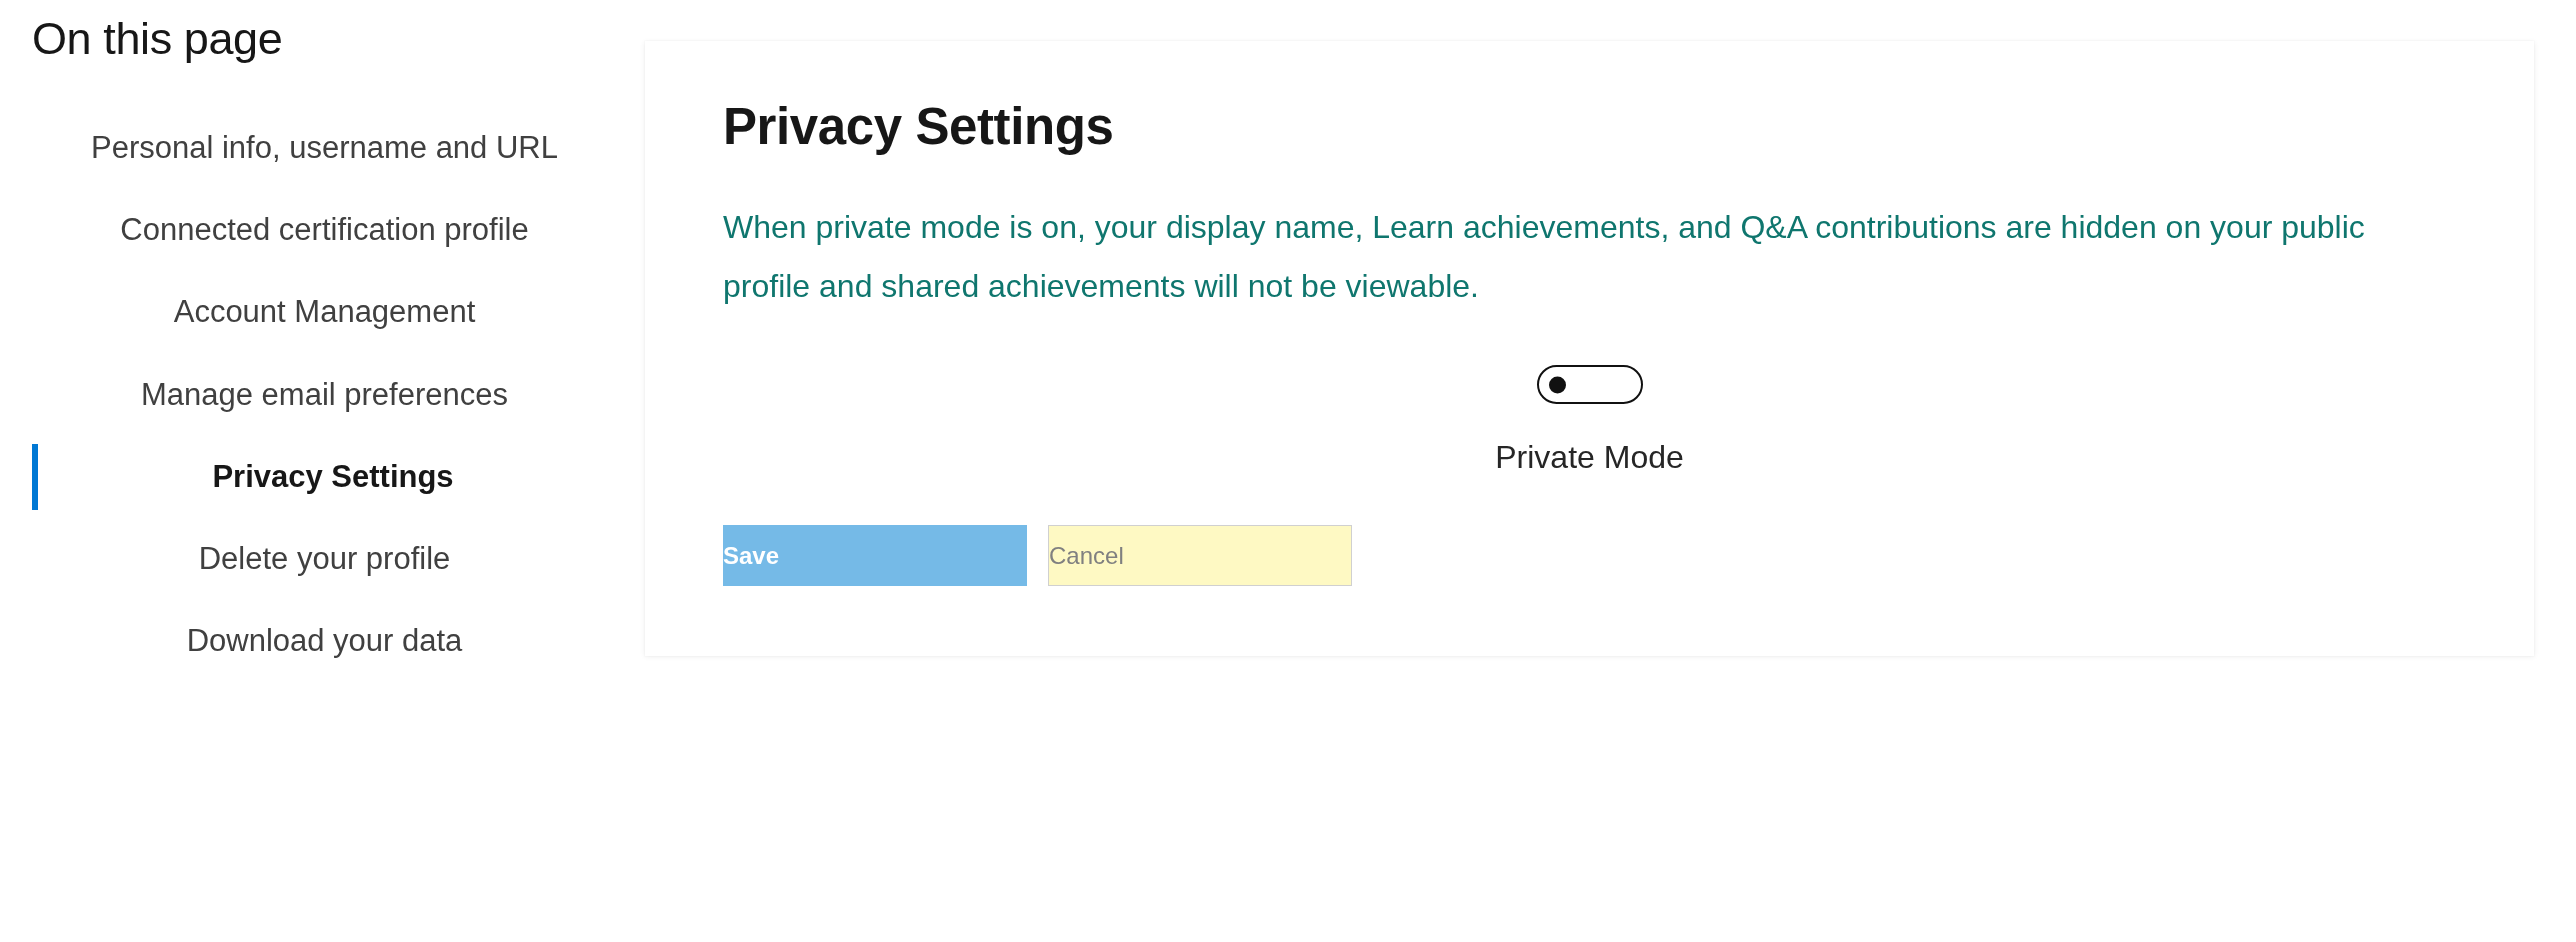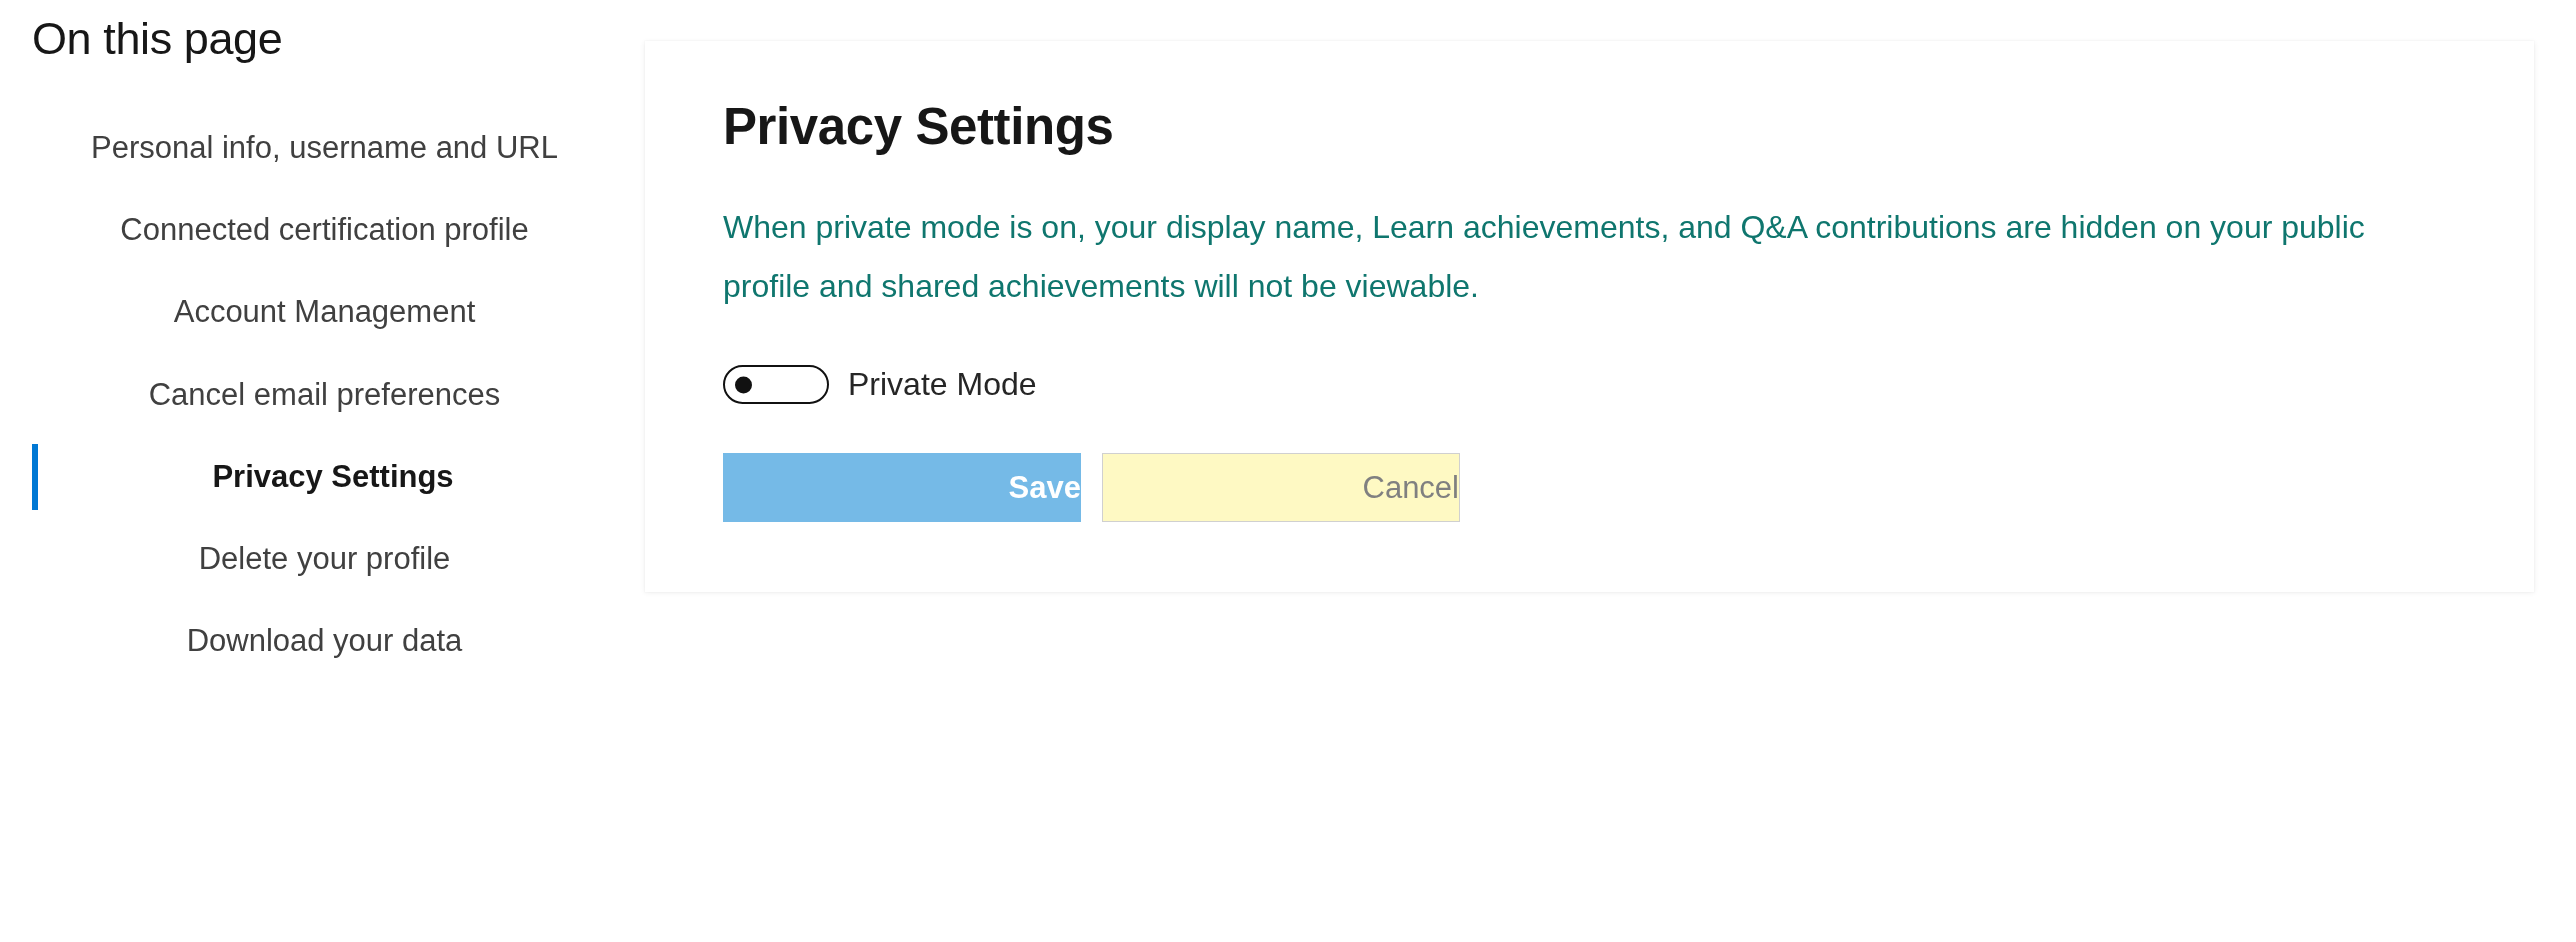--- a/index.html
+++ b/index.html
@@ -79,22 +79,23 @@
     .card-description {
       font-size: 32px;
       font-weight: 400;
       color: #0f766e;
       line-height: 1.85;
       margin-bottom: 49px;
     }
     .toggle-row {
       display: flex;
       align-items: center;
-      gap: 19px;
+      gap: 35px;
       margin-bottom: 49px;
+      flex-direction: column;
     }
     .toggle-switch {
       position: relative;
       width: 106px;
       height: 39px;
       border: 2.1px solid #111111;
       border-radius: 28px;
       background: #ffffff;
       cursor: pointer;
       flex-shrink: 0;
@@ -112,25 +113,25 @@
     .toggle-label {
       font-size: 32px;
       font-weight: 400;
       color: #262626;
     }
     .button-row {
       display: flex;
       gap: 21px;
     }
     .btn {
-      font-size: 31px;
+      font-size: 24px;
       font-weight: 600;
       padding: 15.5px 0;
-      width: 358px;
-      text-align: right;
+      width: 304px;
+      text-align: left;
       cursor: pointer;
       border: none;
       font-family: inherit;
     }
     .btn-primary {
       background: #75bae7;
       color: #ffffff;
     }
     .btn-secondary {
       background: #fef9c3;
@@ -149,21 +150,21 @@
       <li class="nav-item">
         <span class="nav-link">Personal info, username and URL</span>
       </li>
       <li class="nav-item">
         <span class="nav-link">Connected certification profile</span>
       </li>
       <li class="nav-item">
         <span class="nav-link">Account Management</span>
       </li>
       <li class="nav-item">
-        <span class="nav-link">Cancel email preferences</span>
+        <span class="nav-link">Manage email preferences</span>
       </li>
       <li class="nav-item active">
         <span class="nav-link">Privacy Settings</span>
       </li>
       <li class="nav-item">
         <span class="nav-link">Delete your profile</span>
       </li>
       <li class="nav-item">
         <span class="nav-link">Download your data</span>
       </li>

